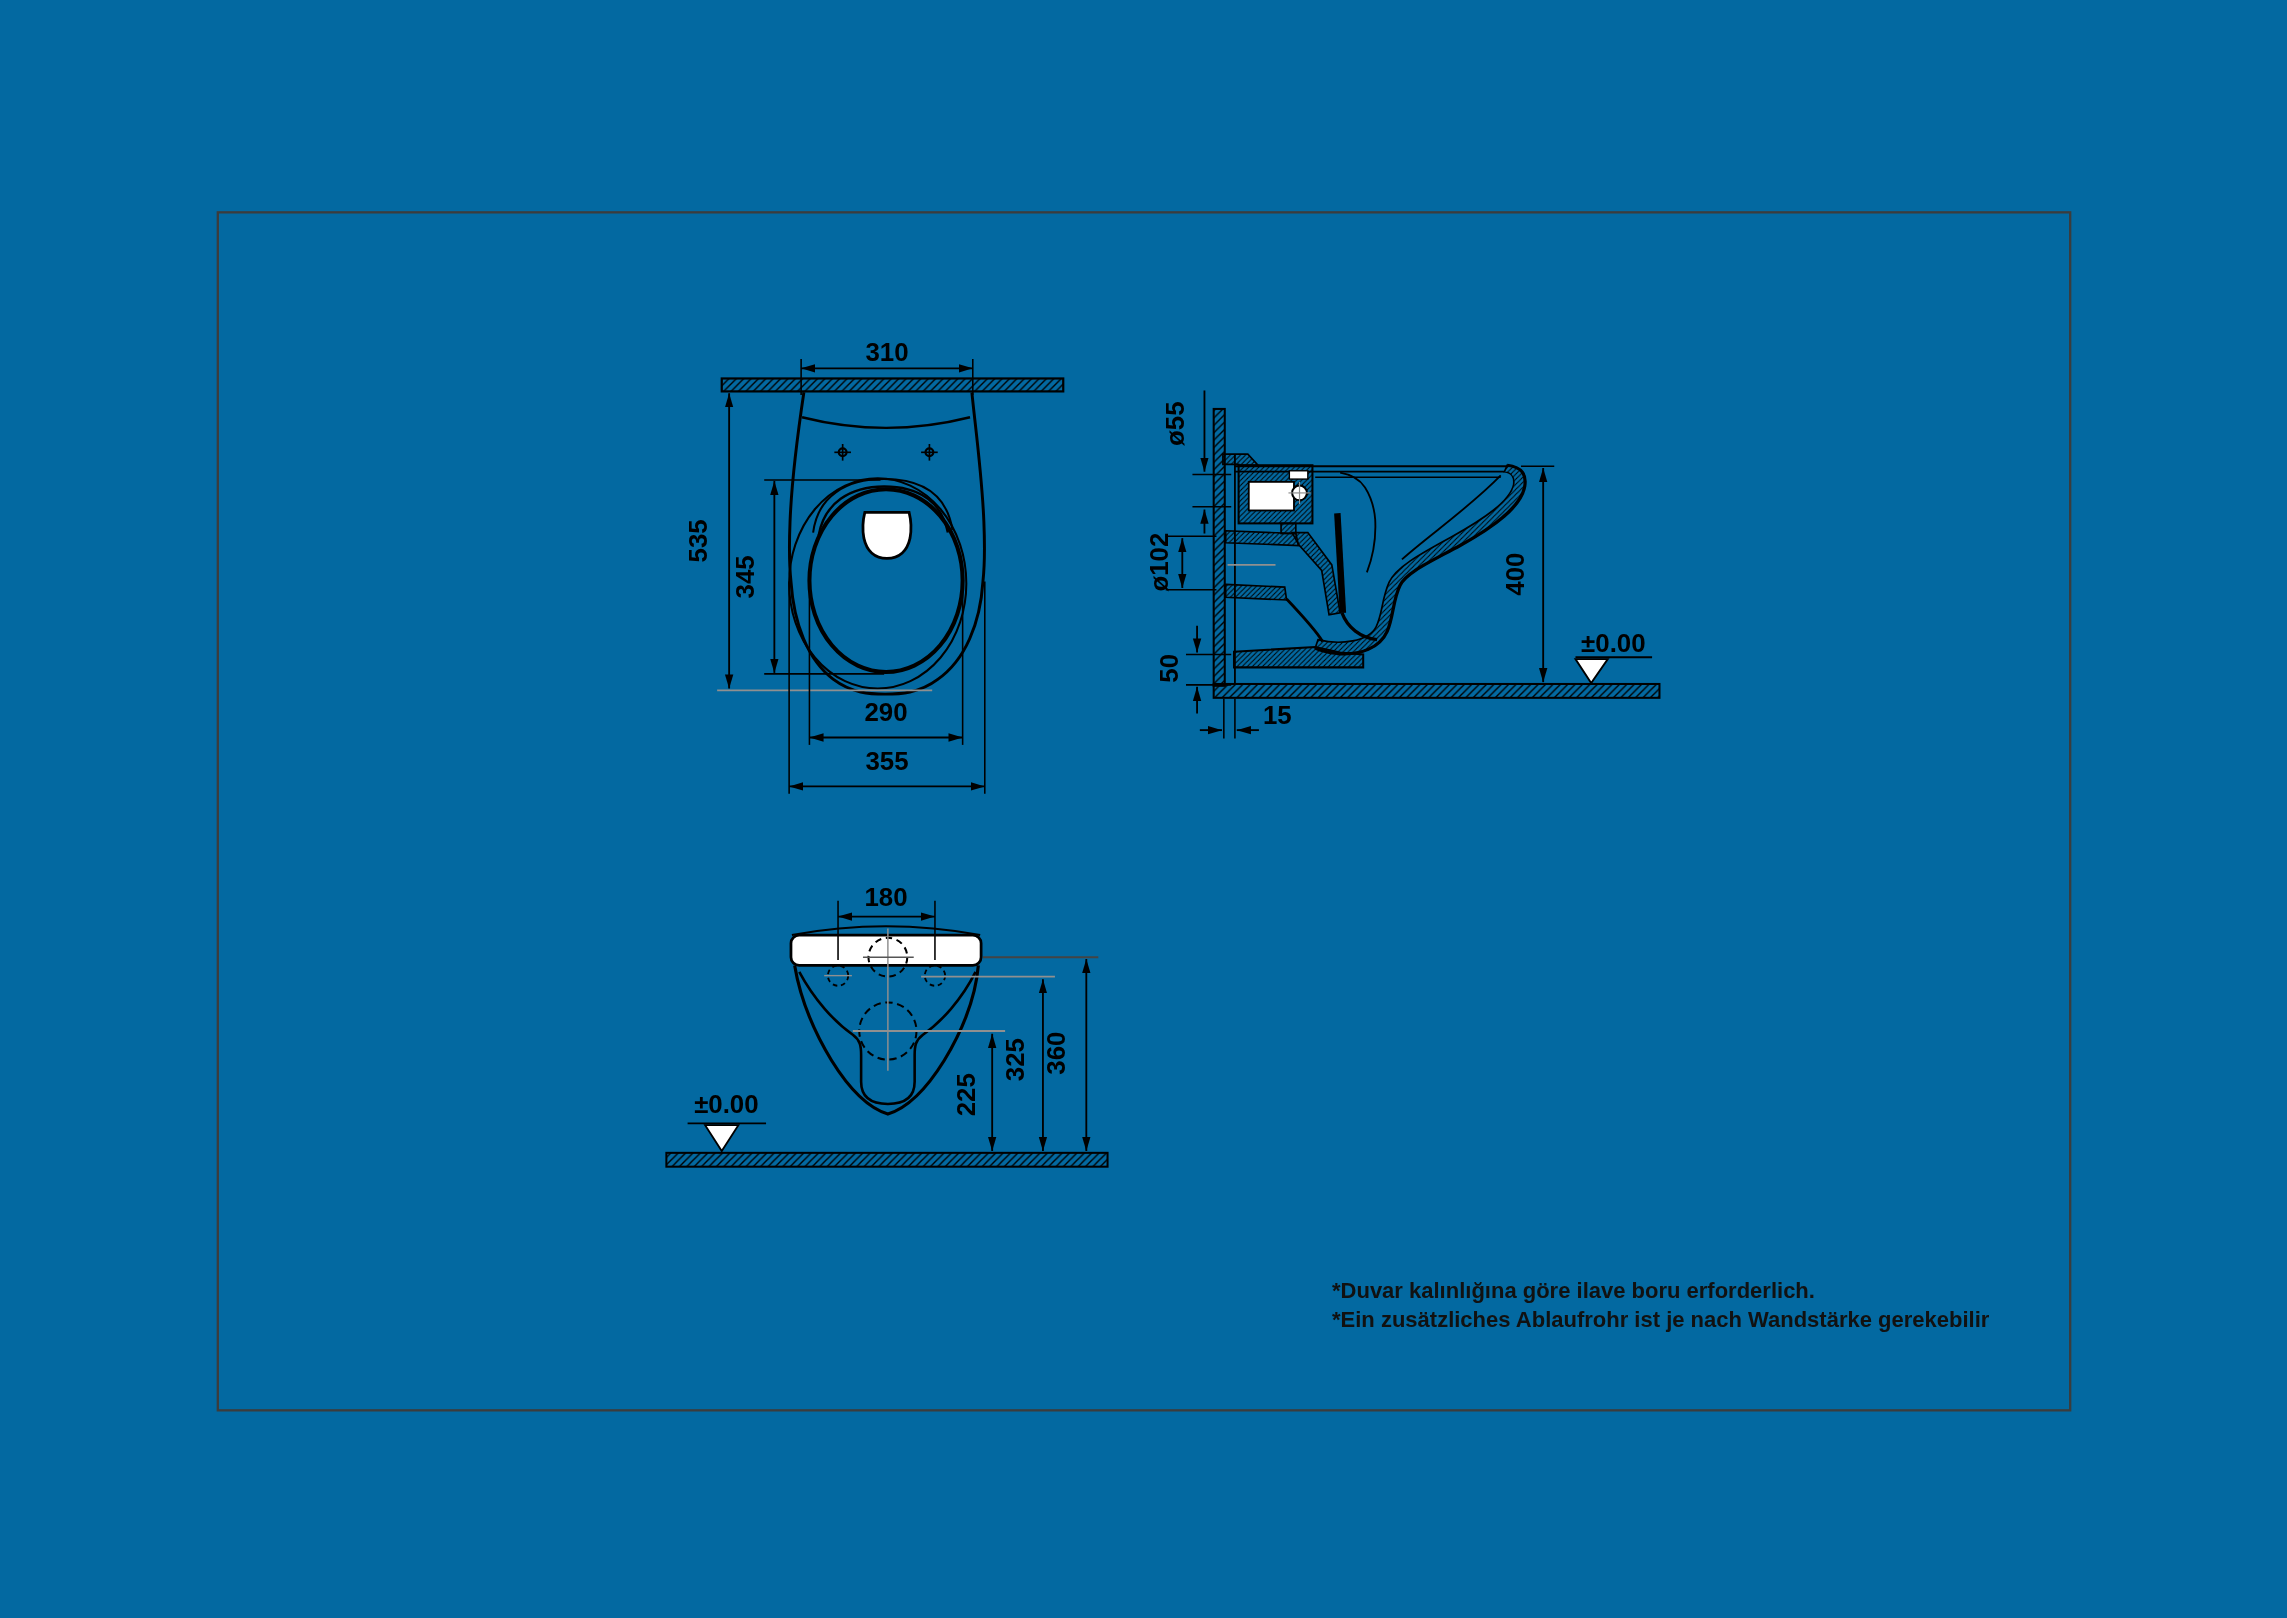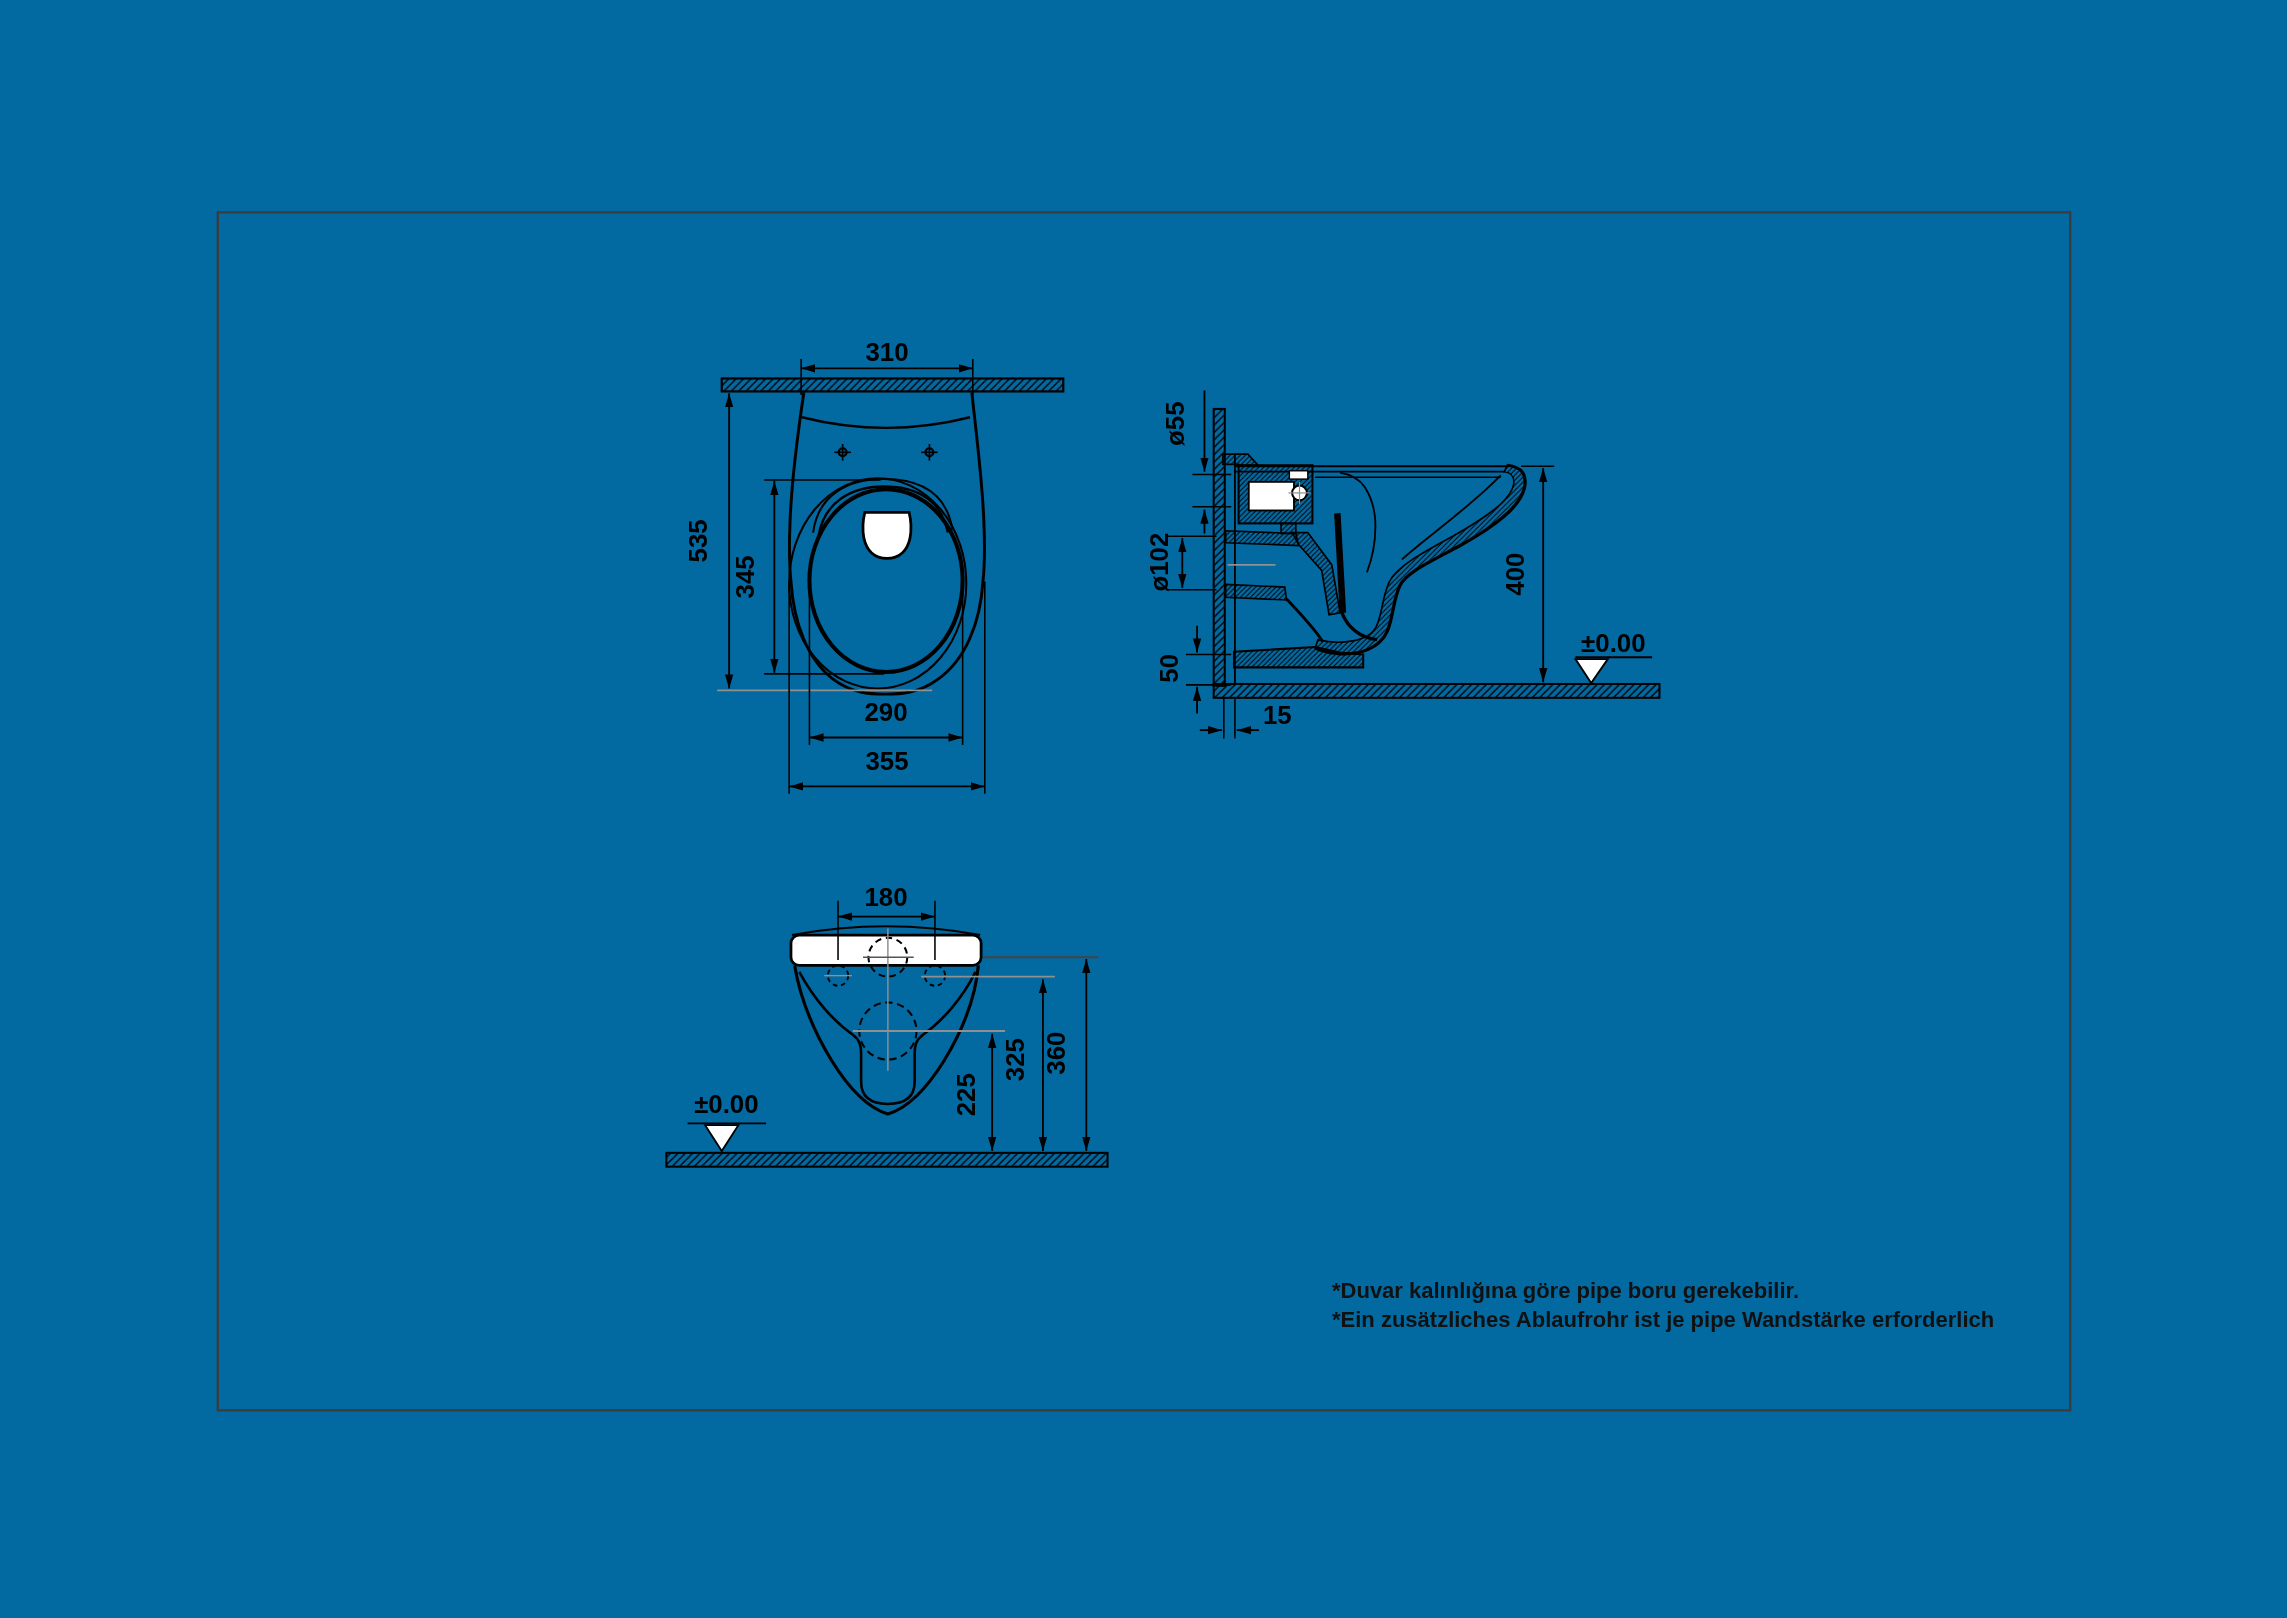--- a/index.html
+++ b/index.html
@@ -195,17 +195,17 @@
 
     <g>
       <text class="dim-text" x="787" y="1206">±0.00</text>
       <line class="dimln" x1="745" y1="1217" x2="830" y2="1217"></line>
       <path d="M 764 1219 L 800 1219 L 782 1247 Z" fill="#fff" stroke="#000" stroke-width="2"></path>
     </g>
   </g>
 </svg>
 
 <div class="notes">
-  <p>*Duvar kalınlığına göre pipe boru gerekebilir.</p>
-  <p>*Ein zusätzliches Ablaufrohr ist je pipe Wandstärke erforderlich</p>
+  <p>*Duvar kalınlığına göre ilave boru erforderlich.</p>
+  <p>*Ein zusätzliches Ablaufrohr ist je nach Wandstärke gerekebilir</p>
 </div>
 </div>
 
 
 </body></html>

